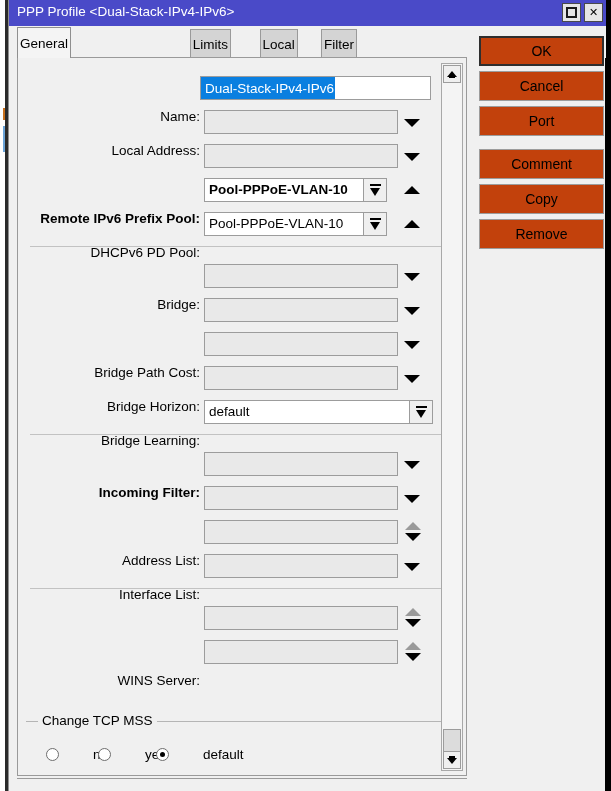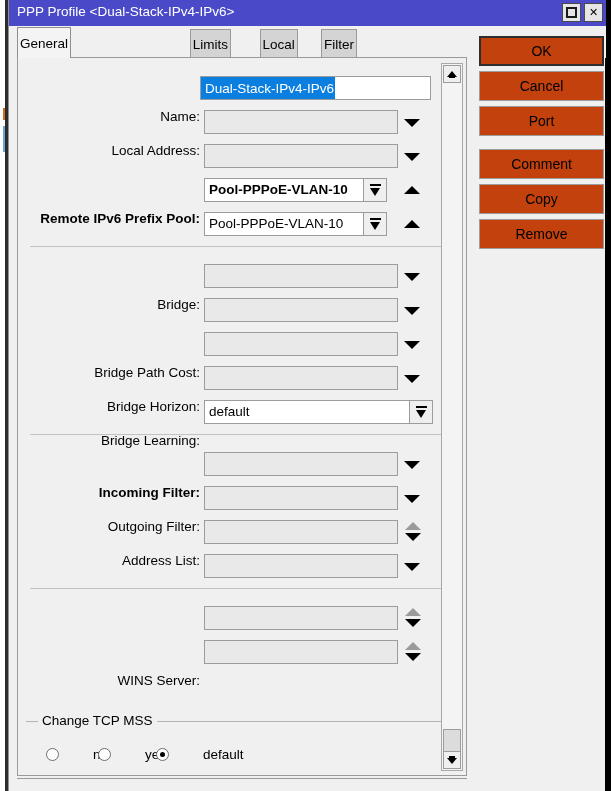--- a/index.html
+++ b/index.html
@@ -231,20 +231,21 @@
         <div class="row" style="top: 120px; font-weight: bold;">
           <div class="lbl">Remote IPv6 Prefix Pool:</div>
           <div class="fld filled" style="left: 186px; width: 160px;">Pool-PPPoE-VLAN-10</div>
           <div class="combobtn" style="left: 345px;">
             <div class="bar"></div>
             <div class="tri"></div>
           </div>
           <div class="caret-up" style="left: 386px;"></div>
         </div>
         <div class="row" style="top: 154px;">
+          <div class="lbl">DHCPv6 PD Pool:</div>
           <div class="fld filled" style="left: 186px; width: 160px;">Pool-PPPoE-VLAN-10</div>
           <div class="combobtn" style="left: 345px;">
             <div class="bar"></div>
             <div class="tri"></div>
           </div>
           <div class="caret-up" style="left: 386px;"></div>
         </div>
         <div class="sep" style="top: 188px;"></div>
         <div class="row" style="top: 206px;">
           <div class="lbl">Bridge:</div>
@@ -273,33 +274,33 @@
             <div class="tri"></div>
           </div>
         </div>
         <div class="sep" style="top: 376px;"></div>
         <div class="row" style="top: 394px; font-weight: bold;">
           <div class="lbl">Incoming Filter:</div>
           <div class="fld" style="left: 186px; width: 194px;"></div>
           <div class="caret-dn" style="left: 386px;"></div>
         </div>
         <div class="row" style="top: 428px;">
-          <div class="lbl">Outgoing Filter:</div>
           <div class="fld" style="left: 186px; width: 194px;"></div>
           <div class="caret-dn" style="left: 386px;"></div>
         </div>
         <div class="row" style="top: 462px;">
           <div class="lbl">Address List:</div>
           <div class="fld" style="left: 186px; width: 194px;"></div>
           <div class="spin" style="left: 386px;">
             <div class="up"></div>
             <div class="dn"></div>
           </div>
         </div>
         <div class="row" style="top: 496px;">
+          <div class="lbl">Interface List:</div>
           <div class="fld" style="left: 186px; width: 194px;"></div>
           <div class="caret-dn" style="left: 386px;"></div>
         </div>
         <div class="sep" style="top: 530px;"></div>
         <div class="row" style="top: 548px;">
           <div class="fld" style="left: 186px; width: 194px;"></div>
           <div class="spin" style="left: 386px;">
             <div class="up"></div>
             <div class="dn"></div>
           </div>

